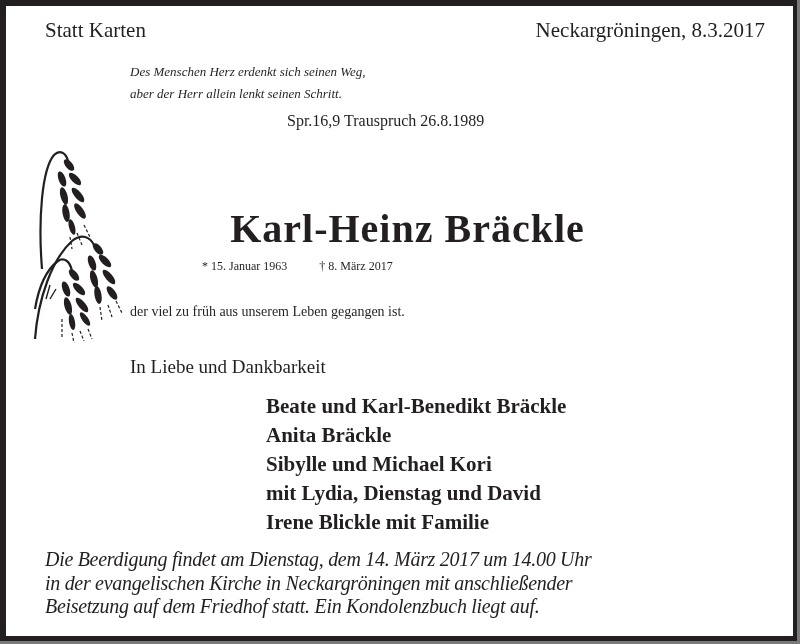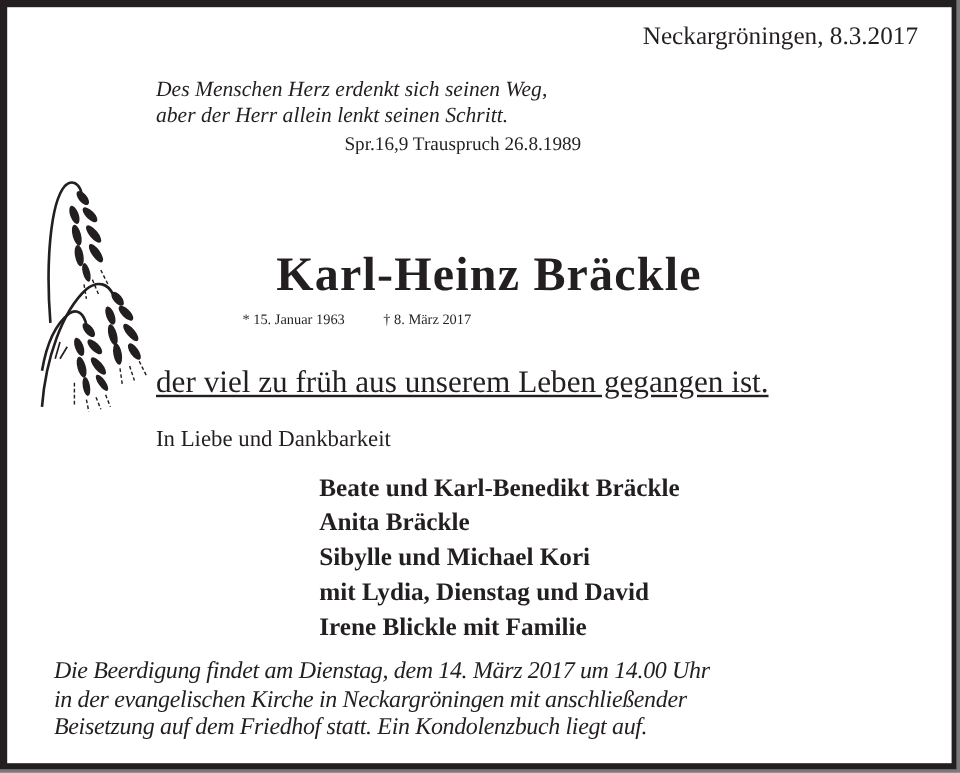--- a/index.html
+++ b/index.html
@@ -13,42 +13,43 @@
     position: absolute; left: 0; top: 0; width: 797px; height: 641px;
     background: #231f20;
   }
   .paper {
     position: absolute; left: 6px; top: 6px; width: 787px; height: 630px;
     background: #ffffff;
   }
   .abs { position: absolute; white-space: nowrap; }
   .header-left { left: 39px; top: 12px; font-size: 21px; }
   .header-right { right: 28px; top: 12px; font-size: 21px; text-align: right; }
-  .verse { left: 124px; font-size: 18px; font-style: italic; }
+  .verse { left: 124px; font-size: 13px; font-style: italic; }
   .verse1 { top: 58px; }
   .verse2 { top: 80px; }
   .verse-ref { left: 281px; top: 106px; font-size: 16px; }
   .intro { left: 124px; top: 157px; font-size: 21px; }
   .name { left: 0; width: 787px; text-align: center; top: 199px; font-size: 40px; font-weight: bold; letter-spacing: 1px; padding-left: 16px; box-sizing: border-box;}
   .dates { left: 196px; top: 253px; font-size: 12px; }
   .dates .death { margin-left: 32px; }
-  .subline { left: 124px; top: 298px; font-size: 26px; text-decoration: underline; }
+  .subline { left: 124px; top: 298px; font-size: 14px; }
   .gratitude { left: 124px; top: 350px; font-size: 19px; }
   .mourners { left: 260px; top: 386px; font-size: 21px; font-weight: bold; line-height: 29px; }
   .mourners div { white-space: nowrap; }
   .funeral { left: 39px; top: 542px; font-size: 20px; line-height: 23.5px; letter-spacing: -0.3px; }
   .funeral div { white-space: nowrap; font-style: italic; }
   .wheat { position: absolute; left: 26px; top: 143px; width: 94px; height: 195px; }
 </style>
 </head>
 <body>
 
 <div class="frame"></div>
 <div class="paper">
 
+  <div class="abs header-left">Statt Karten</div>
   <div class="abs header-right">Neckargröningen, 8.3.2017</div>
 
   <div class="abs verse verse1">Des Menschen Herz erdenkt sich seinen Weg,</div>
   <div class="abs verse verse2">aber der Herr allein lenkt seinen Schritt.</div>
   <div class="abs verse-ref">Spr.16,9 Trauspruch 26.8.1989</div>
 
   <svg class="wheat" viewBox="0 0 94 195">
     <g fill="#231f20" stroke="#231f20">
 
       <path d="M10 120 C 6 70, 10 20, 22 6 C 28 0, 34 4, 36 12" fill="none" stroke-width="2.2"></path>

